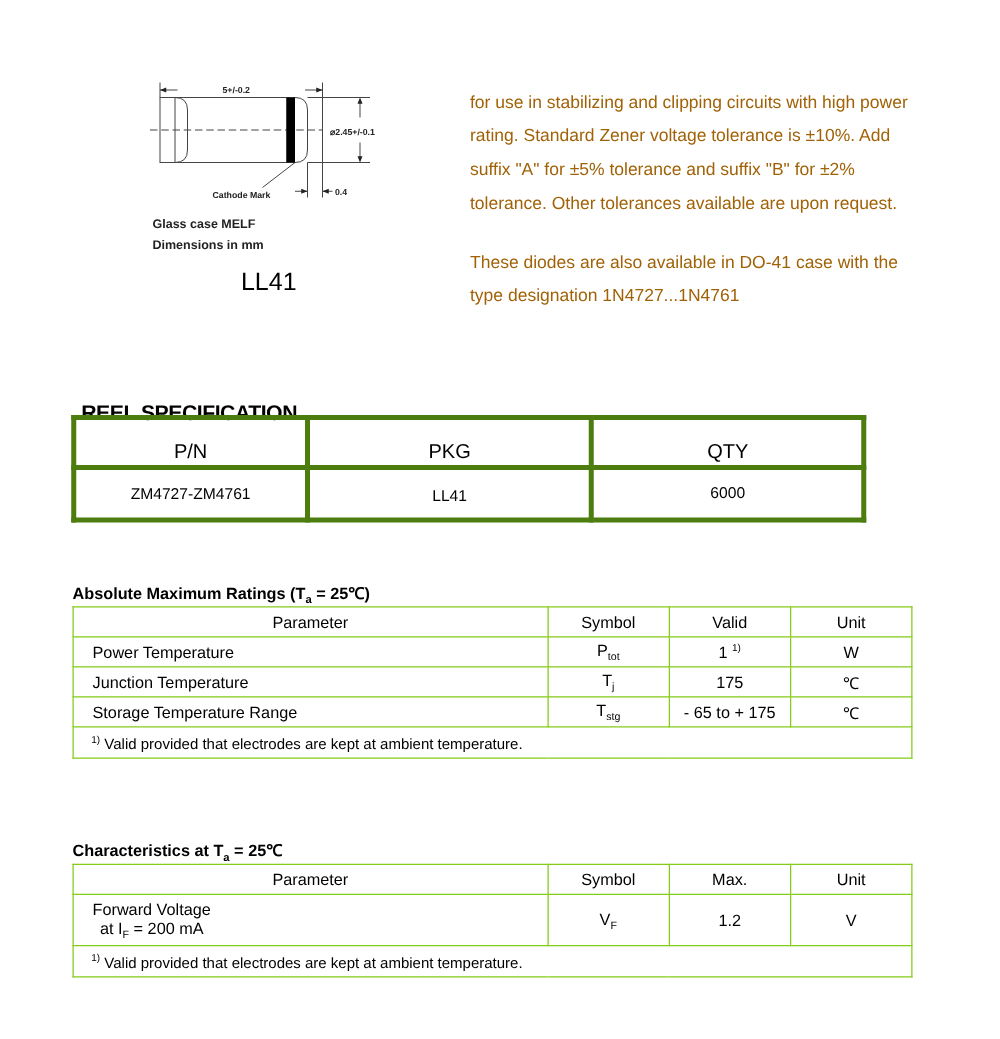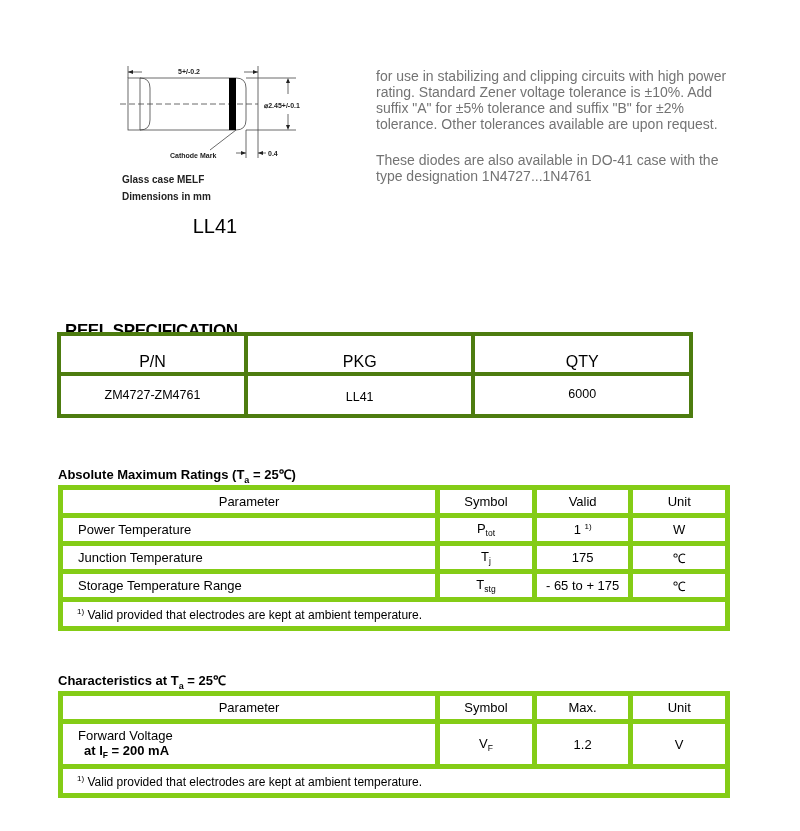--- a/index.html
+++ b/index.html
@@ -9,47 +9,47 @@
 
   
   #diagram { left:118px; top:58px; width:200px; height:105px; }
   .diag-small { font-family:"Liberation Sans", sans-serif; font-weight:bold; font-size:7px; fill:#222; }
   .caption { font-weight:bold; font-size:10px; color:#222; width:200px; }
   #pkg-caption-1 { left:122px; top:174px; }
   #pkg-caption-2 { left:122px; top:191px; }
   #pkg-name { left:150px; top:215px; width:130px; text-align:center; font-size:20px; color:#000; }
 
   
-  #desc { left:376px; top:68px; width:360px; font-size:14px; line-height:16px; color:#737373; }
+  #desc { left:376px; top:68px; width:360px; font-size:14px; line-height:27px; color:#a16207; }
   #desc p { margin:0; }
   #desc p + p { margin-top:20px; }
 
   
   #reel-title { left:65px; top:321px; font-size:17px; font-weight:bold; letter-spacing:-0.4px; }
   table { border-collapse:collapse; }
   #reel-table { left:57px; top:332px; width:636px; }
   #reel-table td { border:4px solid #4d7c0f; text-align:center; font-size:12.5px; }
   #reel-table tr.h td { height:34px; vertical-align:bottom; font-size:16px; padding-bottom:1px; }
   #reel-table tr.r td { height:33px; vertical-align:middle; }
 
   
   .sect-title { font-weight:bold; font-size:13px; }
   #amr-title { left:58px; top:465px; }
   #char-title { left:58px; top:671px; }
   .spec { width:672px; }
-  .spec td { border:5px solid #84cc16; font-size:13px; height:23px; padding:0; }
+  .spec td { border:1px solid #84cc16; font-size:13px; height:23px; padding:0; }
   .spec td.c { text-align:center; }
   .spec td.p { padding-left:15px; }
   .spec td.note { padding-left:14px; font-size:12px; height:24px; }
   .spec sub { font-size:8.5px; vertical-align:-3px; }
   .spec sup, .note sup { font-size:8px; vertical-align:5px; }
   #amr-table { left:58px; top:485px; }
   #char-table { left:58px; top:691px; }
   #char-table tr.tall td { height:40px; }
-  .fwd-sub { display:block; padding-left:6px;font-weight:bold; }
+  .fwd-sub { display:block; padding-left:6px; }
   .col-param { width:379px; }
   .col-sym { width:97px; }
   .col-val { width:97px; }
   .col-unit { width:97px; }
 </style>
 </head>
 <body>
 
 <svg id="diagram" class="abs" viewBox="0 0 200 105">
   <g stroke="#444" stroke-width="0.8" fill="none">

